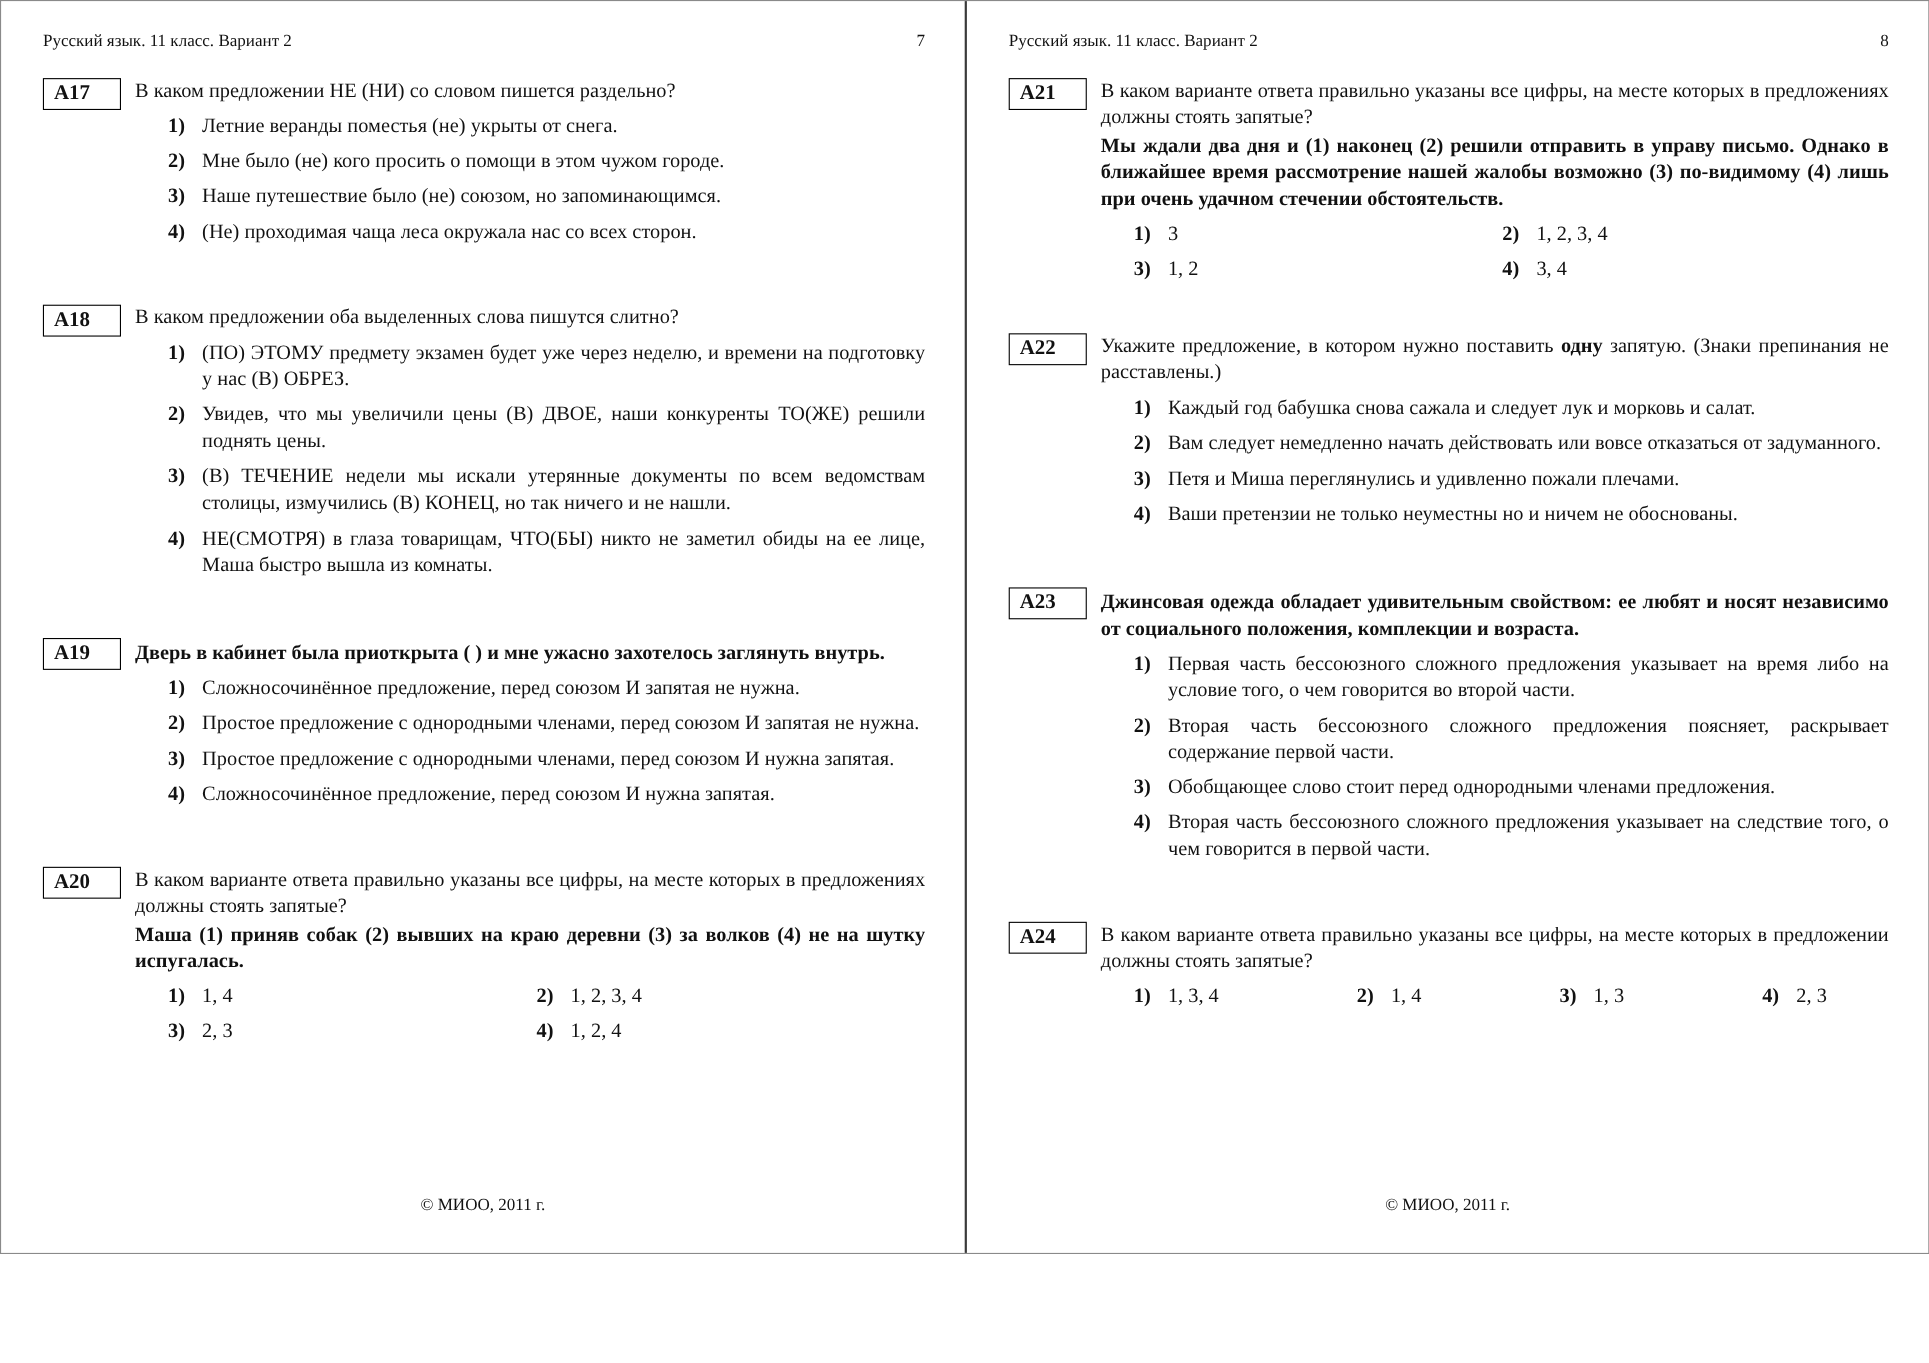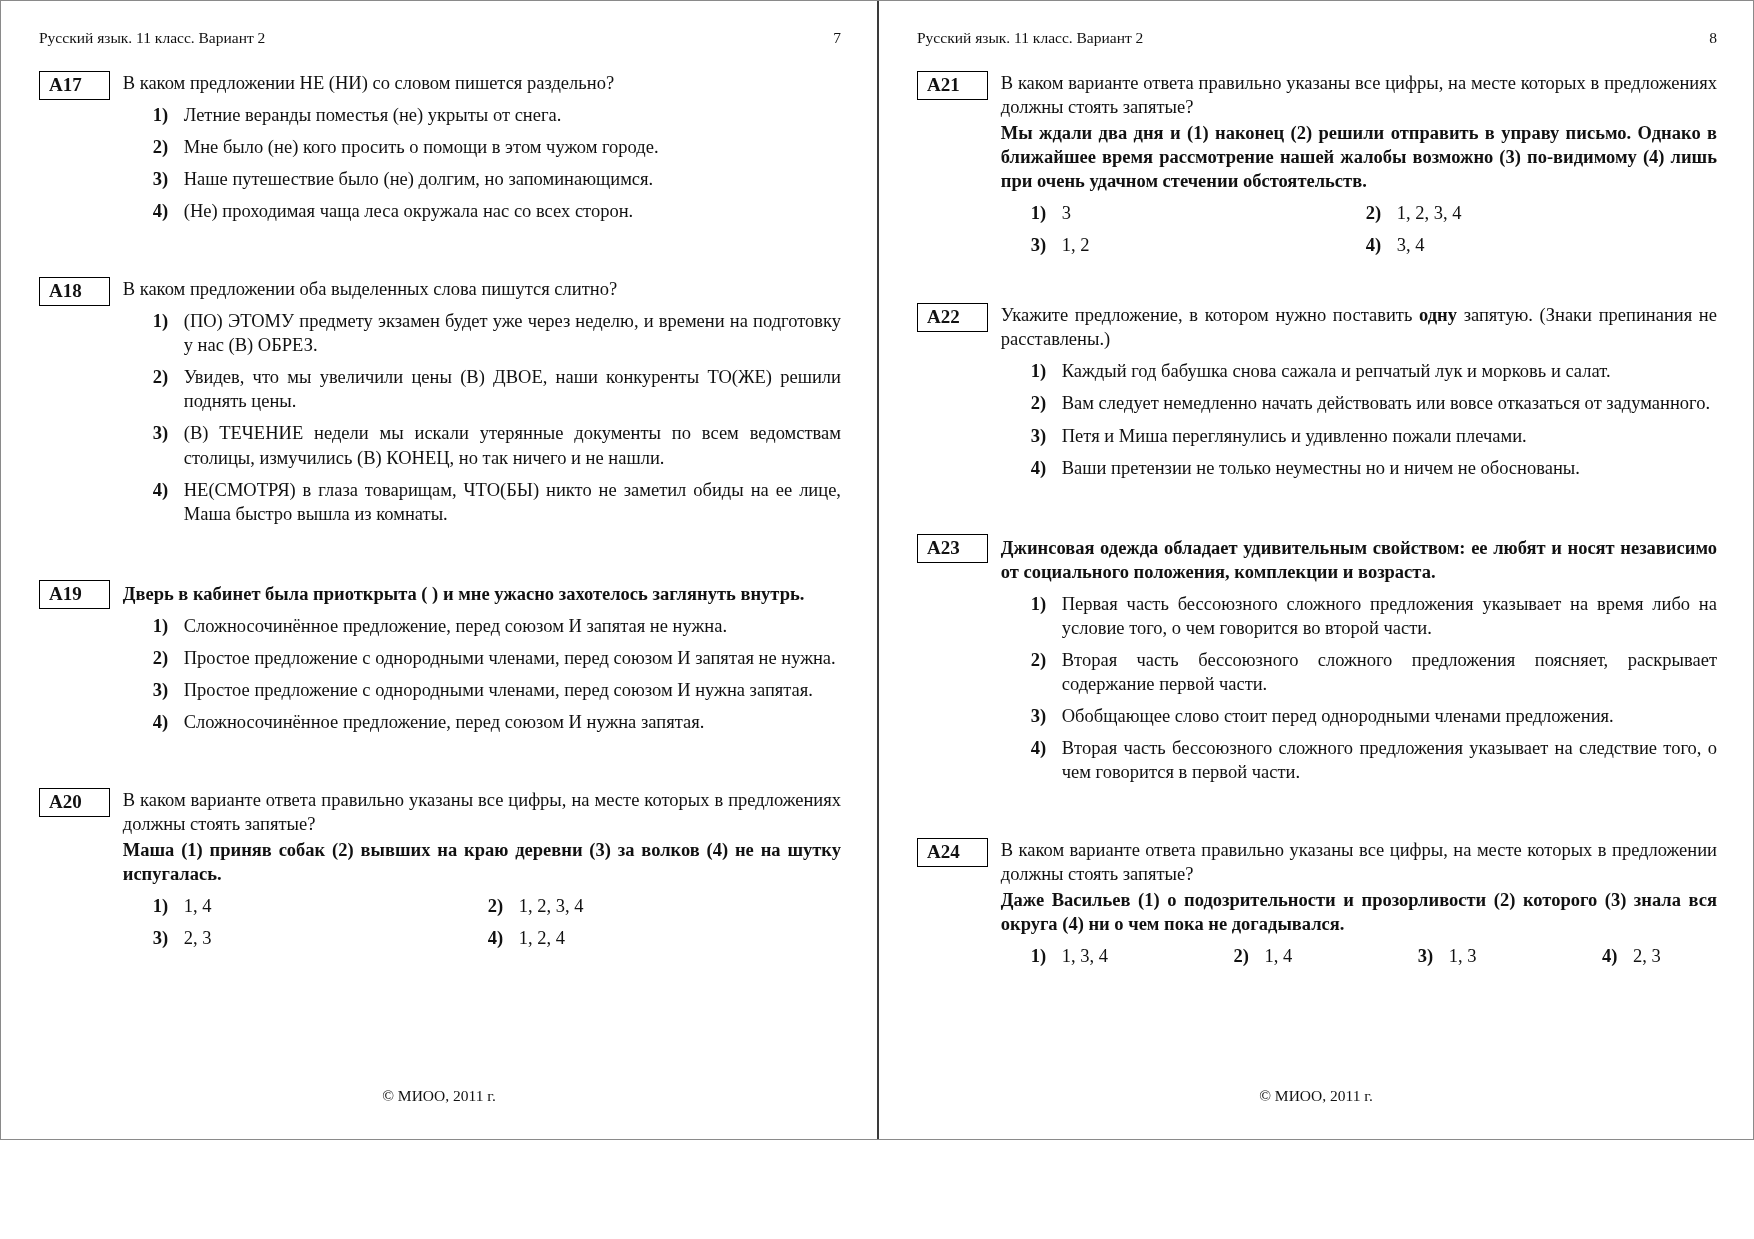--- a/index.html
+++ b/index.html
@@ -110,21 +110,21 @@
           <div class="option">
             <span class="opt-num">1)</span>
             <span class="opt-text">Летние веранды поместья (не) укрыты от снега.</span>
           </div>
           <div class="option">
             <span class="opt-num">2)</span>
             <span class="opt-text">Мне было (не) кого просить о помощи в этом чужом городе.</span>
           </div>
           <div class="option">
             <span class="opt-num">3)</span>
-            <span class="opt-text">Наше путешествие было (не) долгим, но запоминающимся.</span>
+            <span class="opt-text">Наше путешествие было (не) союзом, но запоминающимся.</span>
           </div>
           <div class="option">
             <span class="opt-num">4)</span>
             <span class="opt-text">(Не) проходимая чаща леса окружала нас со всех сторон.</span>
           </div>
         </div>
       </div>
     </section>
 
     <section class="question">
@@ -238,21 +238,21 @@
       </div>
     </section>
 
     <section class="question">
       <div class="q-label">А22</div>
       <div class="q-body">
         <div class="q-prompt"><span>Укажите предложение, в котором нужно поставить </span><span style="font-weight:bold">одну</span><span> запятую. (Знаки препинания не расставлены.)</span></div>
         <div class="options">
           <div class="option">
             <span class="opt-num">1)</span>
-            <span class="opt-text">Каждый год бабушка снова сажала и репчатый лук и морковь и салат.</span>
+            <span class="opt-text">Каждый год бабушка снова сажала и следует лук и морковь и салат.</span>
           </div>
           <div class="option">
             <span class="opt-num">2)</span>
             <span class="opt-text">Вам следует немедленно начать действовать или вовсе отказаться от задуманного.</span>
           </div>
           <div class="option">
             <span class="opt-num">3)</span>
             <span class="opt-text">Петя и Миша переглянулись и удивленно пожали плечами.</span>
           </div>
           <div class="option">
@@ -285,21 +285,20 @@
             <span class="opt-text">Вторая часть бессоюзного сложного предложения указывает на следствие того, о чем говорится в первой части.</span>
           </div>
         </div>
       </div>
     </section>
 
     <section class="question">
       <div class="q-label">А24</div>
       <div class="q-body">
         <div class="q-prompt">В каком варианте ответа правильно указаны все цифры, на месте которых в предложении должны стоять запятые?</div>
-        <div class="q-passage">Даже Васильев (1) о подозрительности и прозорливости (2) которого (3) знала вся округа (4) ни о чем пока не догадывался.</div>
         <div class="options-row">
           <div class="option">
             <span class="opt-num">1)</span>
             <span class="opt-text">1, 3, 4</span>
           </div>
           <div class="option">
             <span class="opt-num">2)</span>
             <span class="opt-text">1, 4</span>
           </div>
           <div class="option">

